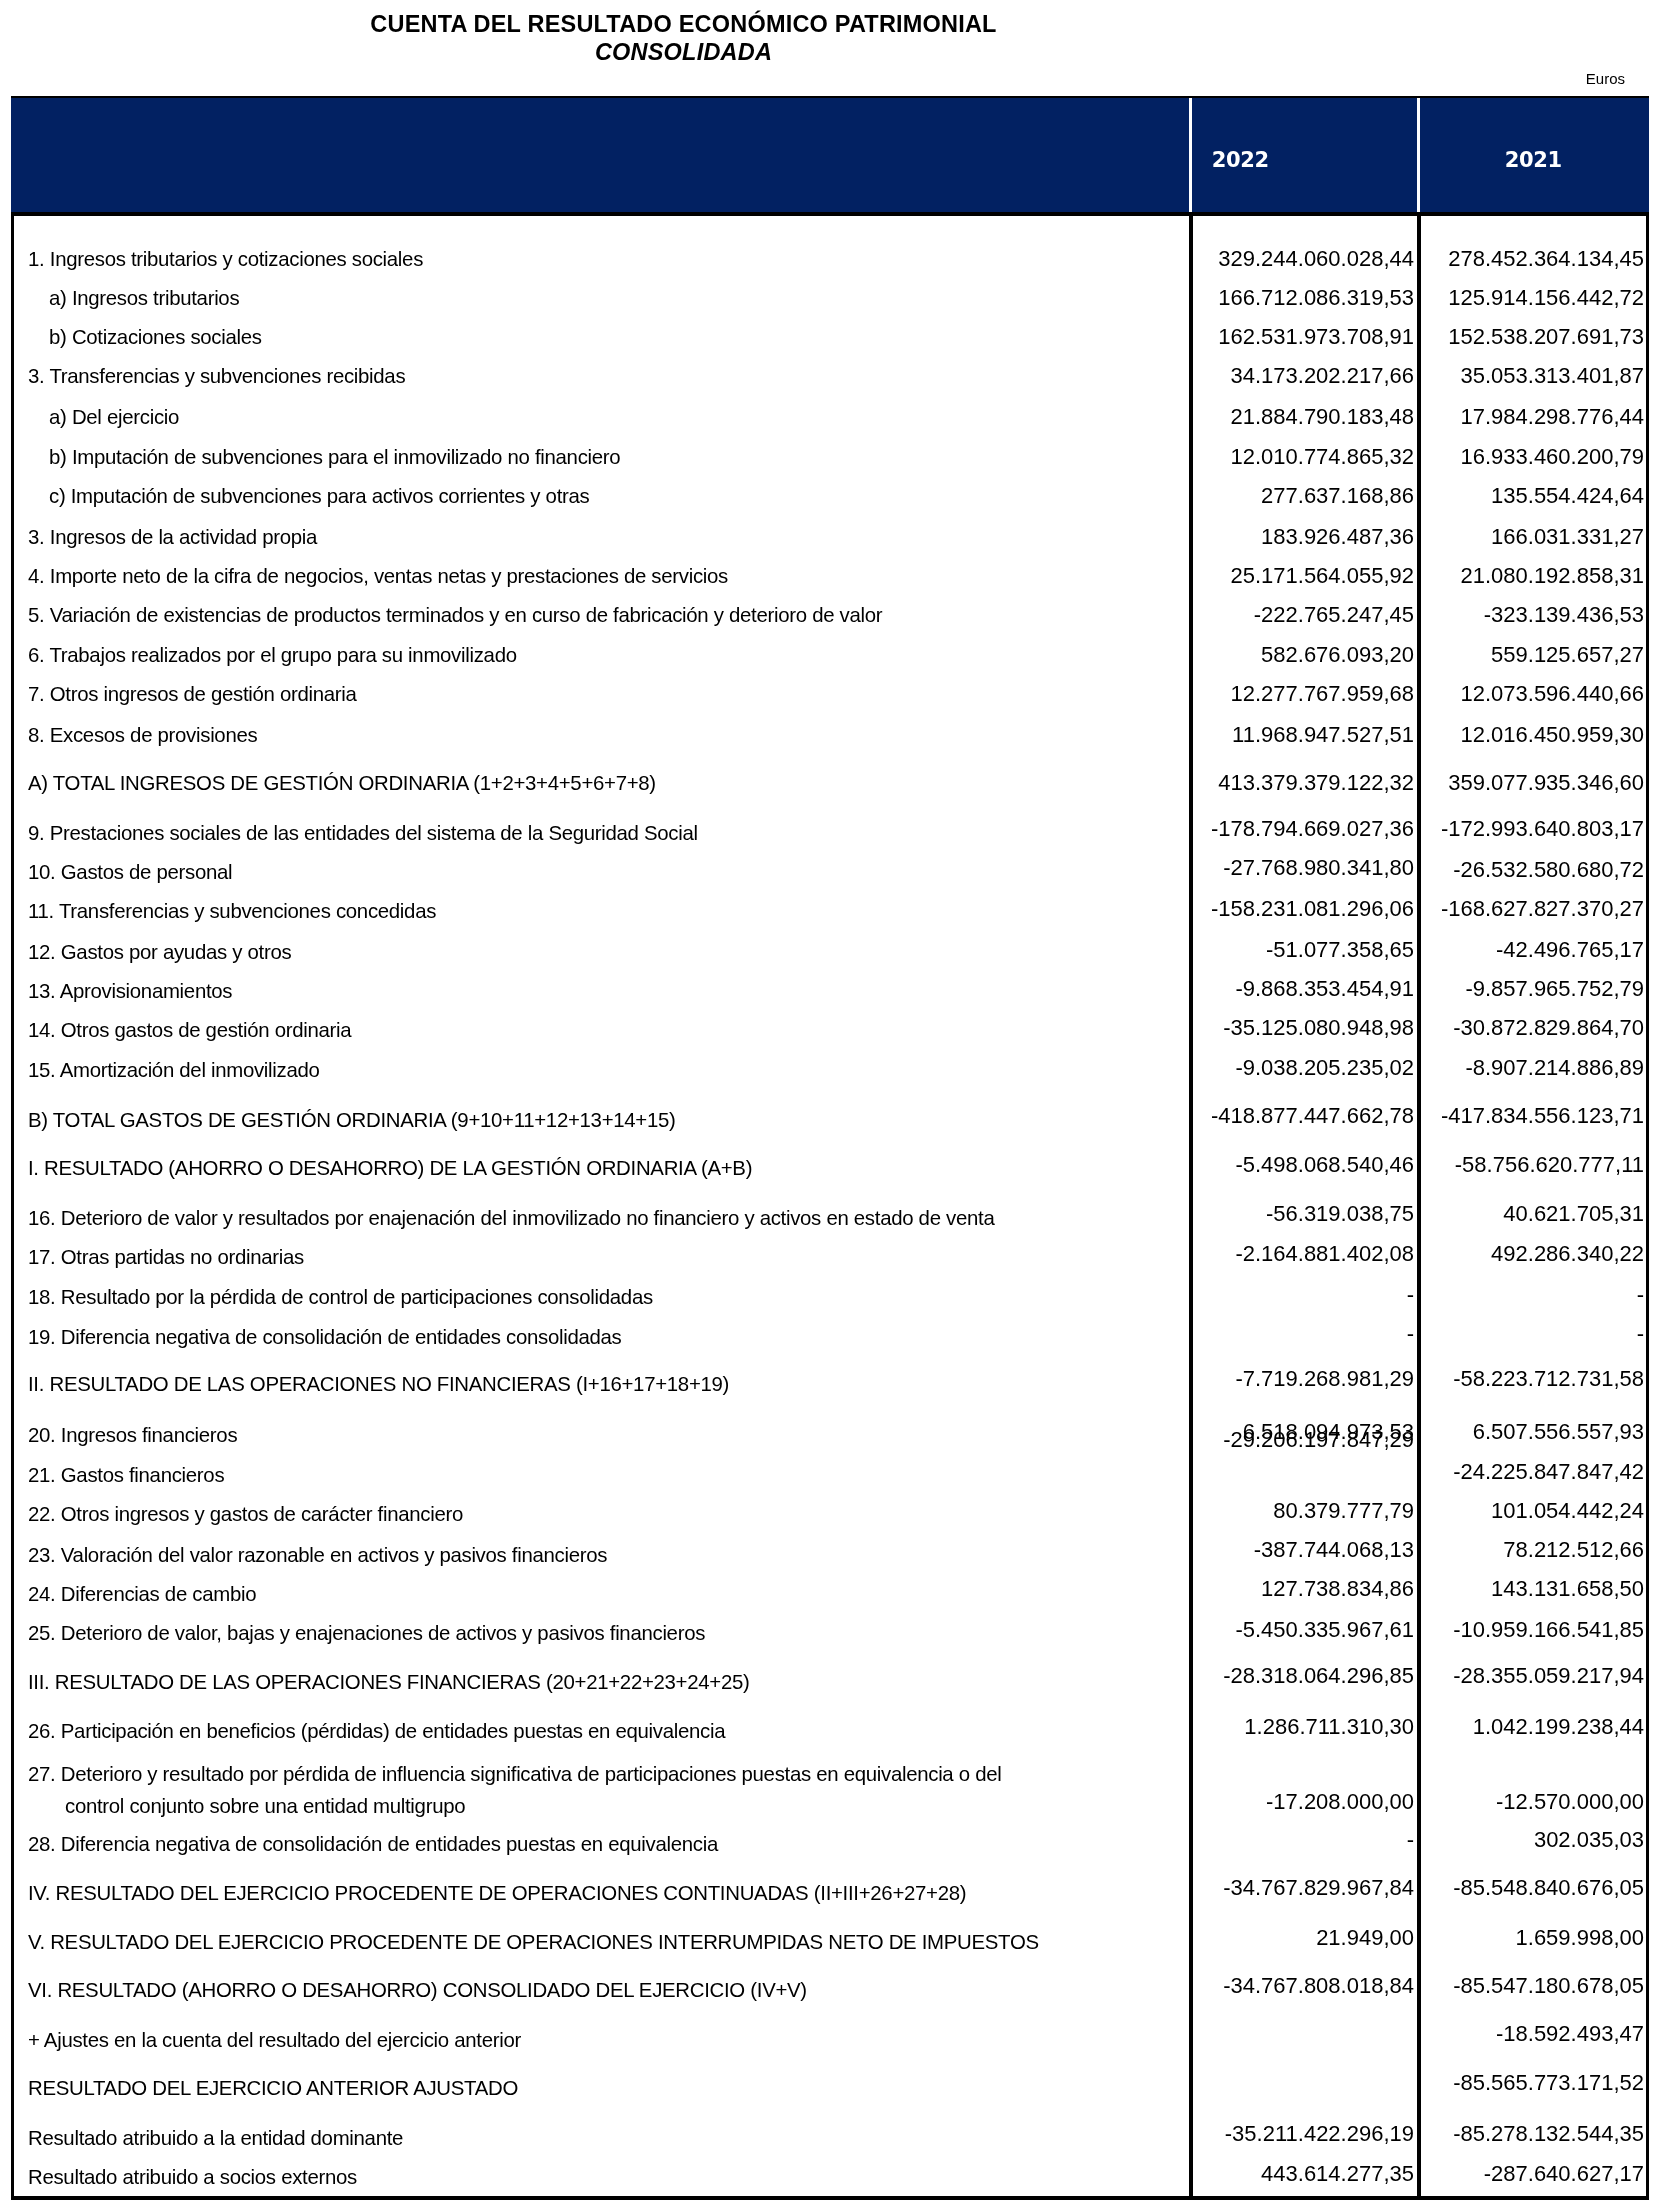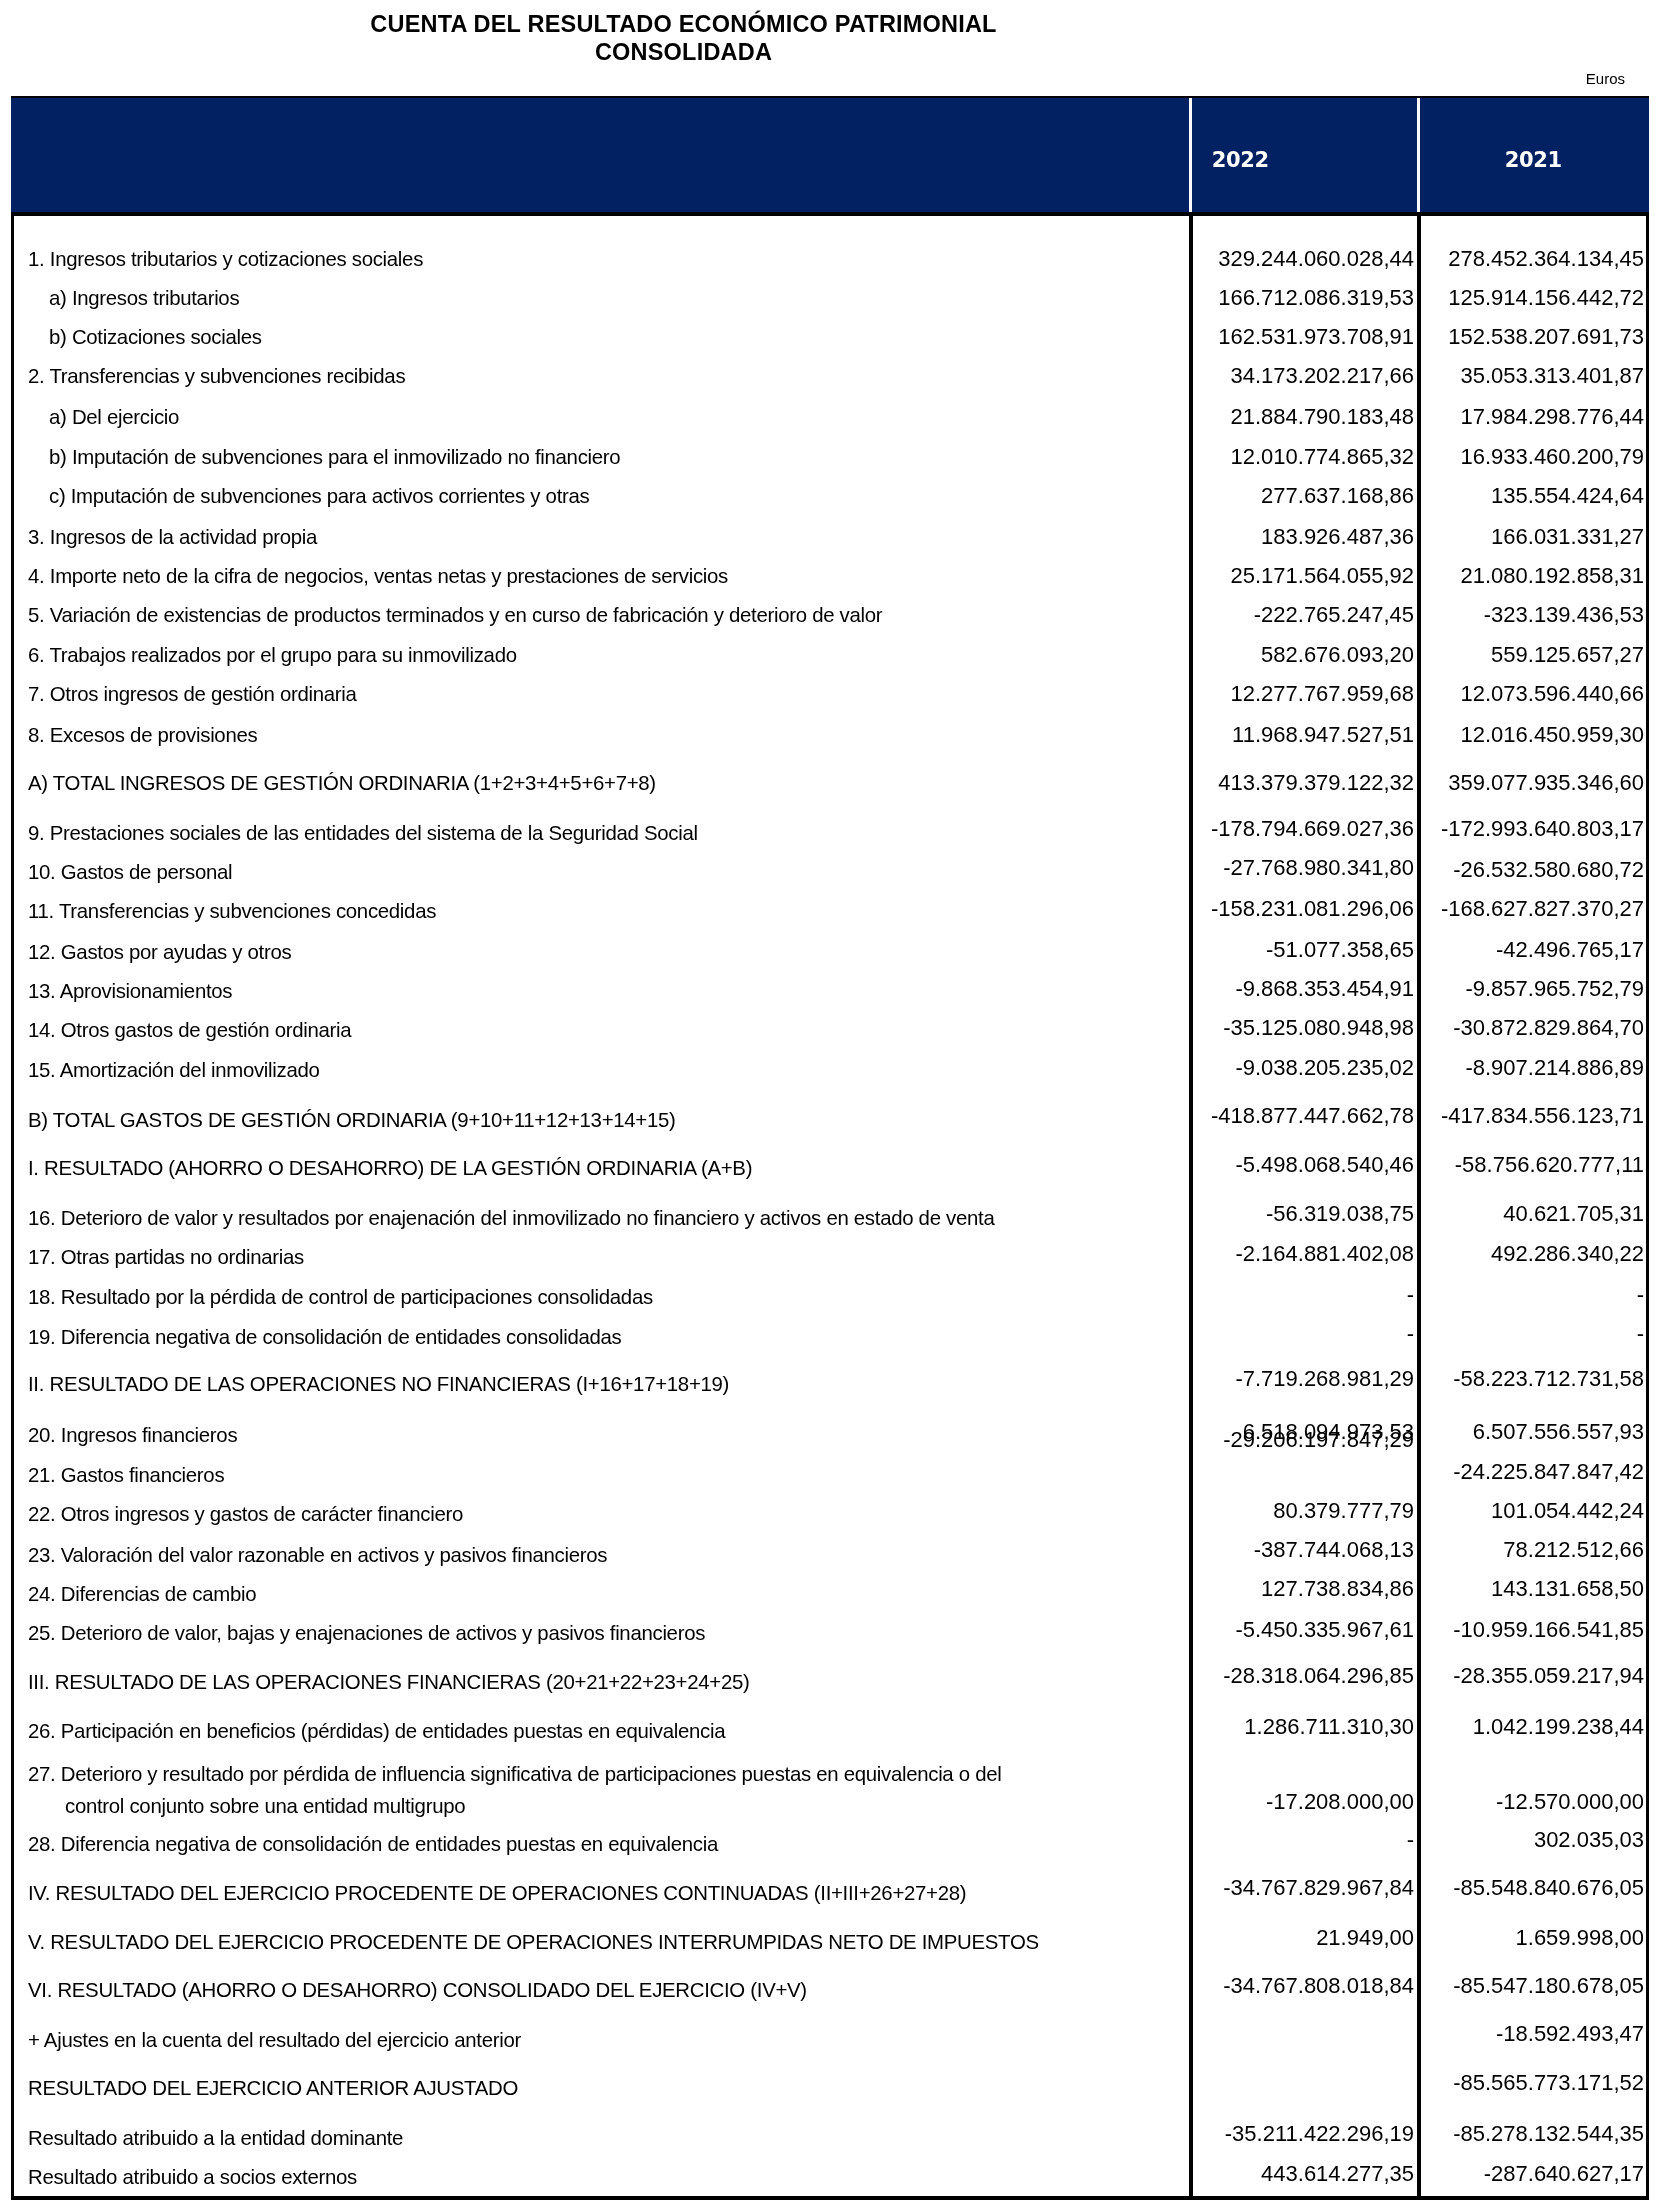--- a/index.html
+++ b/index.html
@@ -1,19 +1,19 @@
 <!DOCTYPE html>
 <html style="font-size:14px"><head>
 <meta charset="utf-8">
 <style>
   html, body { margin: 0; padding: 0; background: #ffffff; }
   body { width: 1662px; height: 2206px; position: relative; overflow: hidden; font-family: "Liberation Sans", sans-serif; color: #000; }
   .title { position: absolute; left: 0; width: 1367px; text-align: center; font-family: "Liberation Sans", sans-serif; font-weight: bold; font-size: 23.5px; letter-spacing: 0.2px; }
   .title.l1 { top: 11.3px; }
-  .title.l2 { top: 39px; }
+  .title.l2 { top: 39px; font-style: italic; }
   .units { position: absolute; top: 70px; right: 37px; font-size: 15px; font-family: "Liberation Sans", sans-serif; }
   .header { position: absolute; left: 11.3px; top: 96px; width: 1638px; height: 120px; background: #022162; border-top: 2.6px solid #000; border-bottom: 4.3px solid #000; box-sizing: border-box; }
   .hdiv { position: absolute; top: 0; bottom: 0; width: 2.6px; background: #ffffff; }
   .hyear { position: absolute; top: 50px; color: #ffffff; font-weight: bold; font-size: 21px; text-align: center; font-family: "DejaVu Sans", sans-serif; letter-spacing: -0.4px; }
   .body-box { position: absolute; left: 11.3px; top: 216px; width: 1638px; height: 1984px; border-left: 3.5px solid #000; border-right: 3.5px solid #000; border-bottom: 4.3px solid #000; box-sizing: border-box; }
   .vline { position: absolute; top: 216px; height: 1984px; width: 3.5px; background: #000; }
   .lbl { position: absolute; left: 28px; font-family: "Liberation Sans", sans-serif; font-size: 20.4px; line-height: 24px; white-space: nowrap; transform: translateY(-12px); letter-spacing: -0.3px; }
   .lbl.sub { left: 49px; }
   .lbl.cont { left: 65px; }
   .val { position: absolute; font-family: "Liberation Sans", sans-serif; font-size: 22px; line-height: 26px; text-align: right; white-space: nowrap; transform: translateY(-13px); }
@@ -45,21 +45,21 @@
   <div class="val v21" style="top:259px">278.452.364.134,45</div>
 
   <div class="lbl sub" style="top:298px">a) Ingresos  tributarios</div>
   <div class="val v22" style="top:298px">166.712.086.319,53</div>
   <div class="val v21" style="top:298px">125.914.156.442,72</div>
 
   <div class="lbl sub" style="top:337px">b) Cotizaciones  sociales</div>
   <div class="val v22" style="top:337px">162.531.973.708,91</div>
   <div class="val v21" style="top:337px">152.538.207.691,73</div>
 
-  <div class="lbl" style="top:376px">2. Transferencias y subvenciones recibidas</div>
+  <div class="lbl" style="top:376px">3. Transferencias y subvenciones recibidas</div>
   <div class="val v22" style="top:376px">34.173.202.217,66</div>
   <div class="val v21" style="top:376px">35.053.313.401,87</div>
 
   <div class="lbl sub" style="top:417px">a) Del ejercicio</div>
   <div class="val v22" style="top:417px">21.884.790.183,48</div>
   <div class="val v21" style="top:417px">17.984.298.776,44</div>
 
   <div class="lbl sub" style="top:457px">b) Imputación  de  subvenciones  para  el  inmovilizado  no  financiero</div>
   <div class="val v22" style="top:457px">12.010.774.865,32</div>
   <div class="val v21" style="top:457px">16.933.460.200,79</div>

